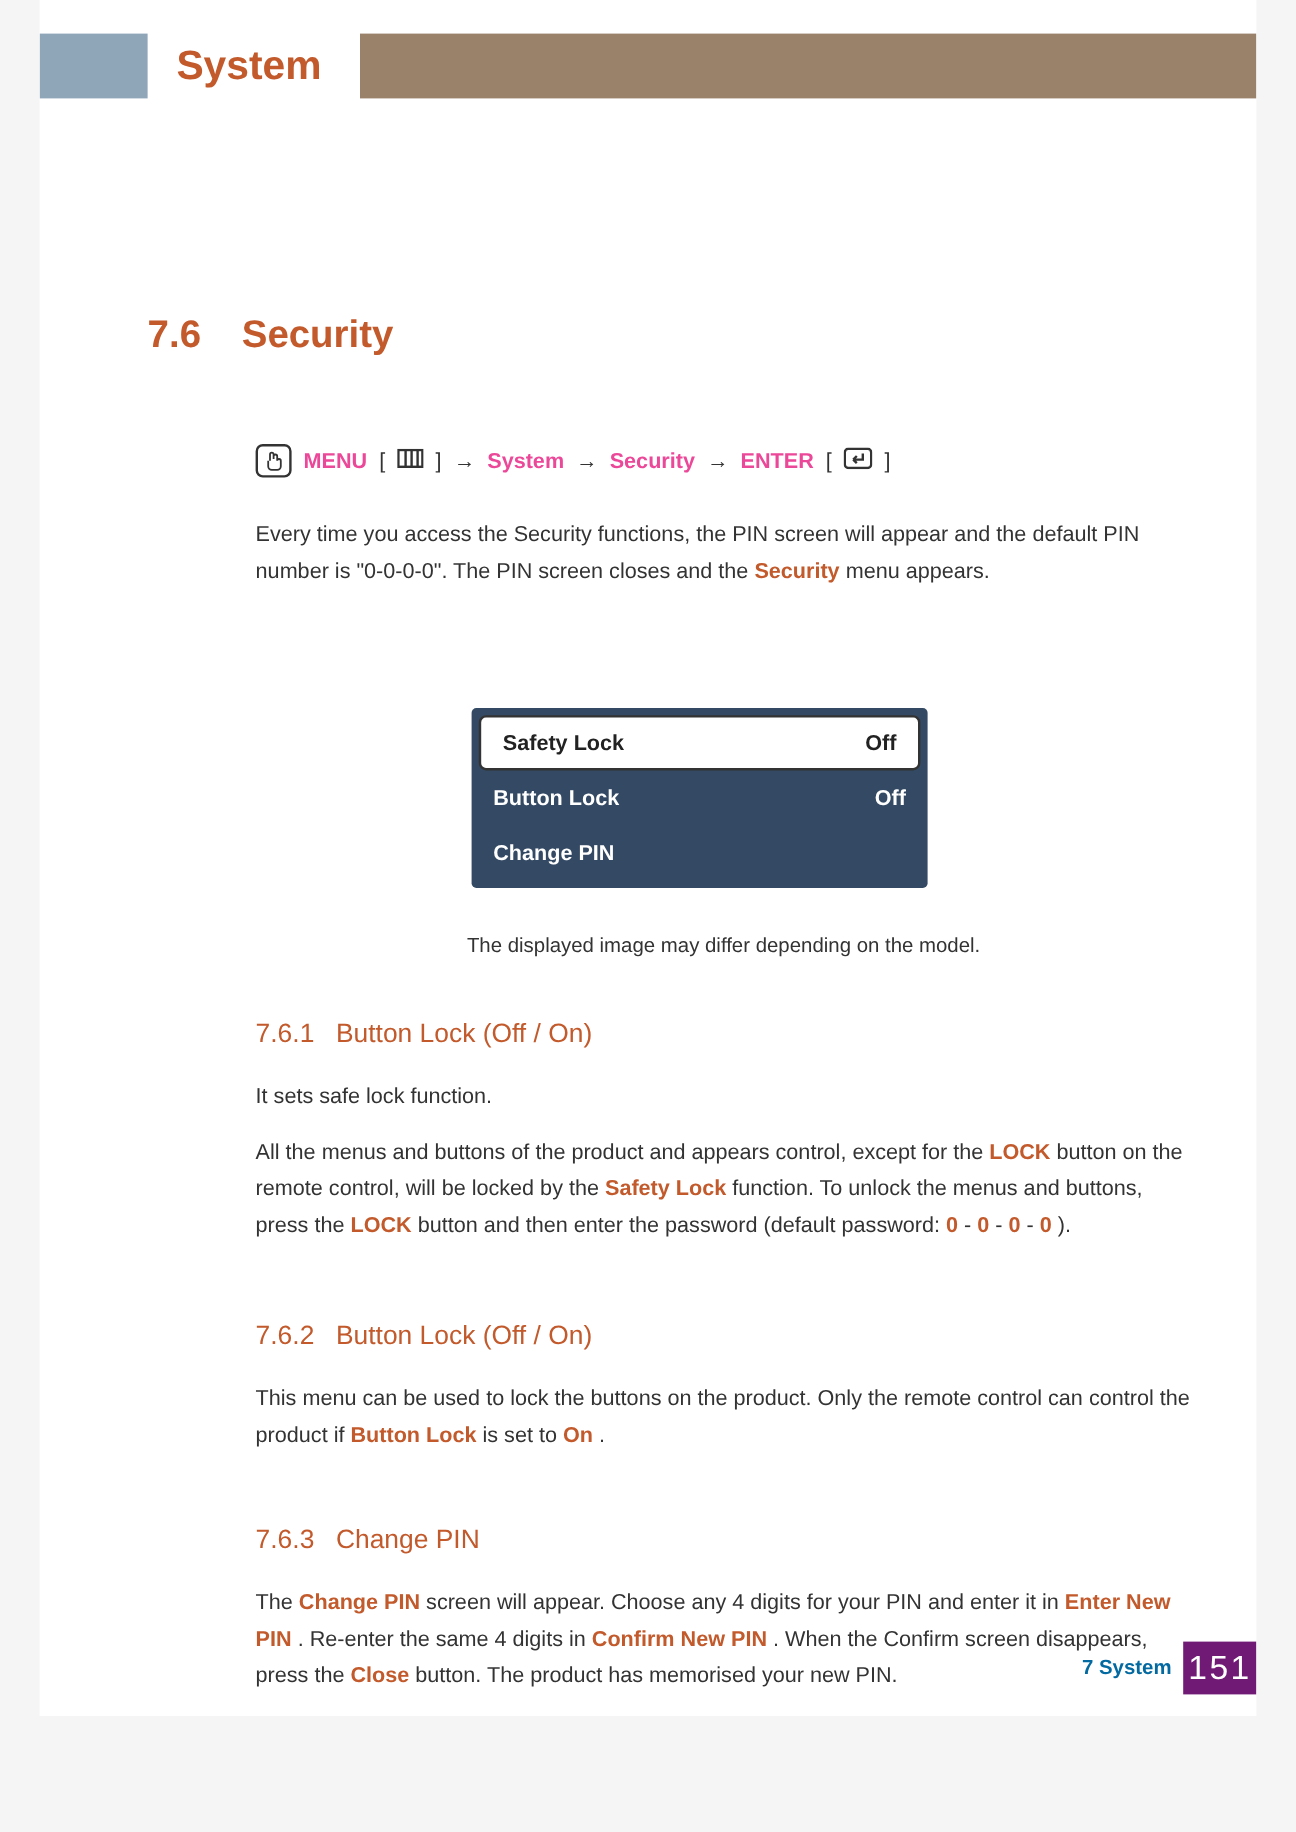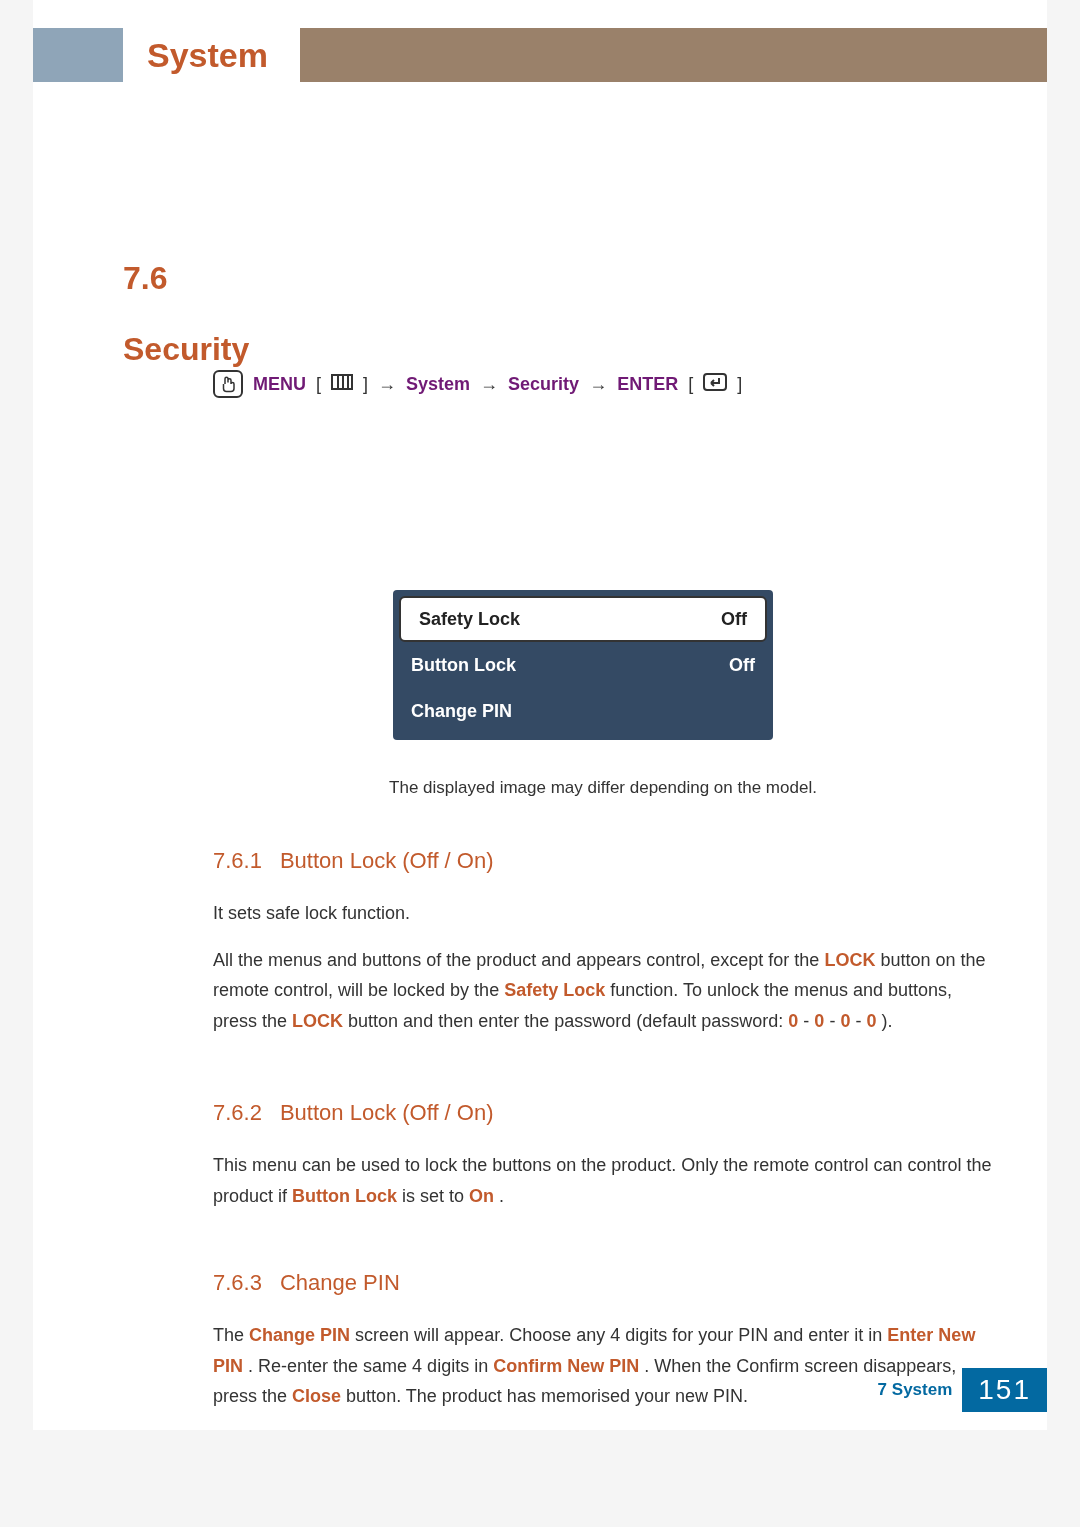--- a/index.html
+++ b/index.html
@@ -41,21 +41,20 @@
     background: #9a816a;
     margin-left: 32px;
   }
   
   .section-row {
     position: absolute;
     left: 90px; top: 260px;
     display: flex;
     align-items: baseline;
     gap: 34px;
-    flex-direction: column;
   }
   .section-num {
     color: #c25a2c;
     font-size: 32px;
     font-weight: bold;
   }
   .section-title {
     color: #c25a2c;
     font-size: 32px;
     font-weight: bold;
@@ -73,21 +72,21 @@
   }
   .icon-box {
     display: inline-flex;
     align-items: center;
     justify-content: center;
     width: 30px; height: 28px;
     border: 2px solid #333;
     border-radius: 6px;
     font-size: 14px;
   }
-  .breadcrumb .orange { color: #701a75; }
+  .breadcrumb .orange { color: #ec4899; }
   .arrow { font-weight: normal; color: #333; }
   .bracket { font-weight: normal; }
   
   .intro {
     position: absolute;
     left: 180px; top: 430px;
     width: 780px;
     font-size: 18px;
     line-height: 1.7;
     color: #333;
@@ -157,25 +156,25 @@
     display: flex;
     align-items: center;
   }
   .footer-chapter {
     color: #0369a1;
     font-weight: bold;
     font-size: 17px;
     margin-right: 10px;
   }
   .footer-page-box {
-    background: #0369a1;
+    background: #701a75;
     color: #fff;
     font-size: 28px;
     font-weight: normal;
-    padding: 6px 16px;
+    padding: 6px 4px;
     letter-spacing: 2px;
   }
 </style>
 </head>
 <body>
 
 <div class="page">
 
   <div class="top-band">
     <div class="tab-blue"></div>
@@ -214,20 +213,25 @@
     <span class="bracket">[</span>
     <span>
       <svg width="24" height="18" viewBox="0 0 24 18">
           <rect x="1" y="1" width="22" height="16" rx="3" fill="none" stroke="#333" stroke-width="2"></rect>
           <path d="M16 5 V10 H8 M8 10 L11 7 M8 10 L11 13" fill="none" stroke="#333" stroke-width="2"></path>
         </svg>
     </span>
     <span class="bracket">]</span>
   </div>
 
+  <p class="intro">
+    <span>Every time you access the Security functions, the PIN screen will appear and the default PIN number is "0-0-0-0". The PIN screen closes and the </span>
+    <span class="orange-bold">Security</span>
+    <span> menu appears.</span>
+  </p>
 
   <div class="menu-shot">
     <div class="menu-row selected">
       <span>Safety Lock</span>
       <span>Off</span>
     </div>
     <div class="menu-row">
       <span>Button Lock</span>
       <span>Off</span>
     </div>

